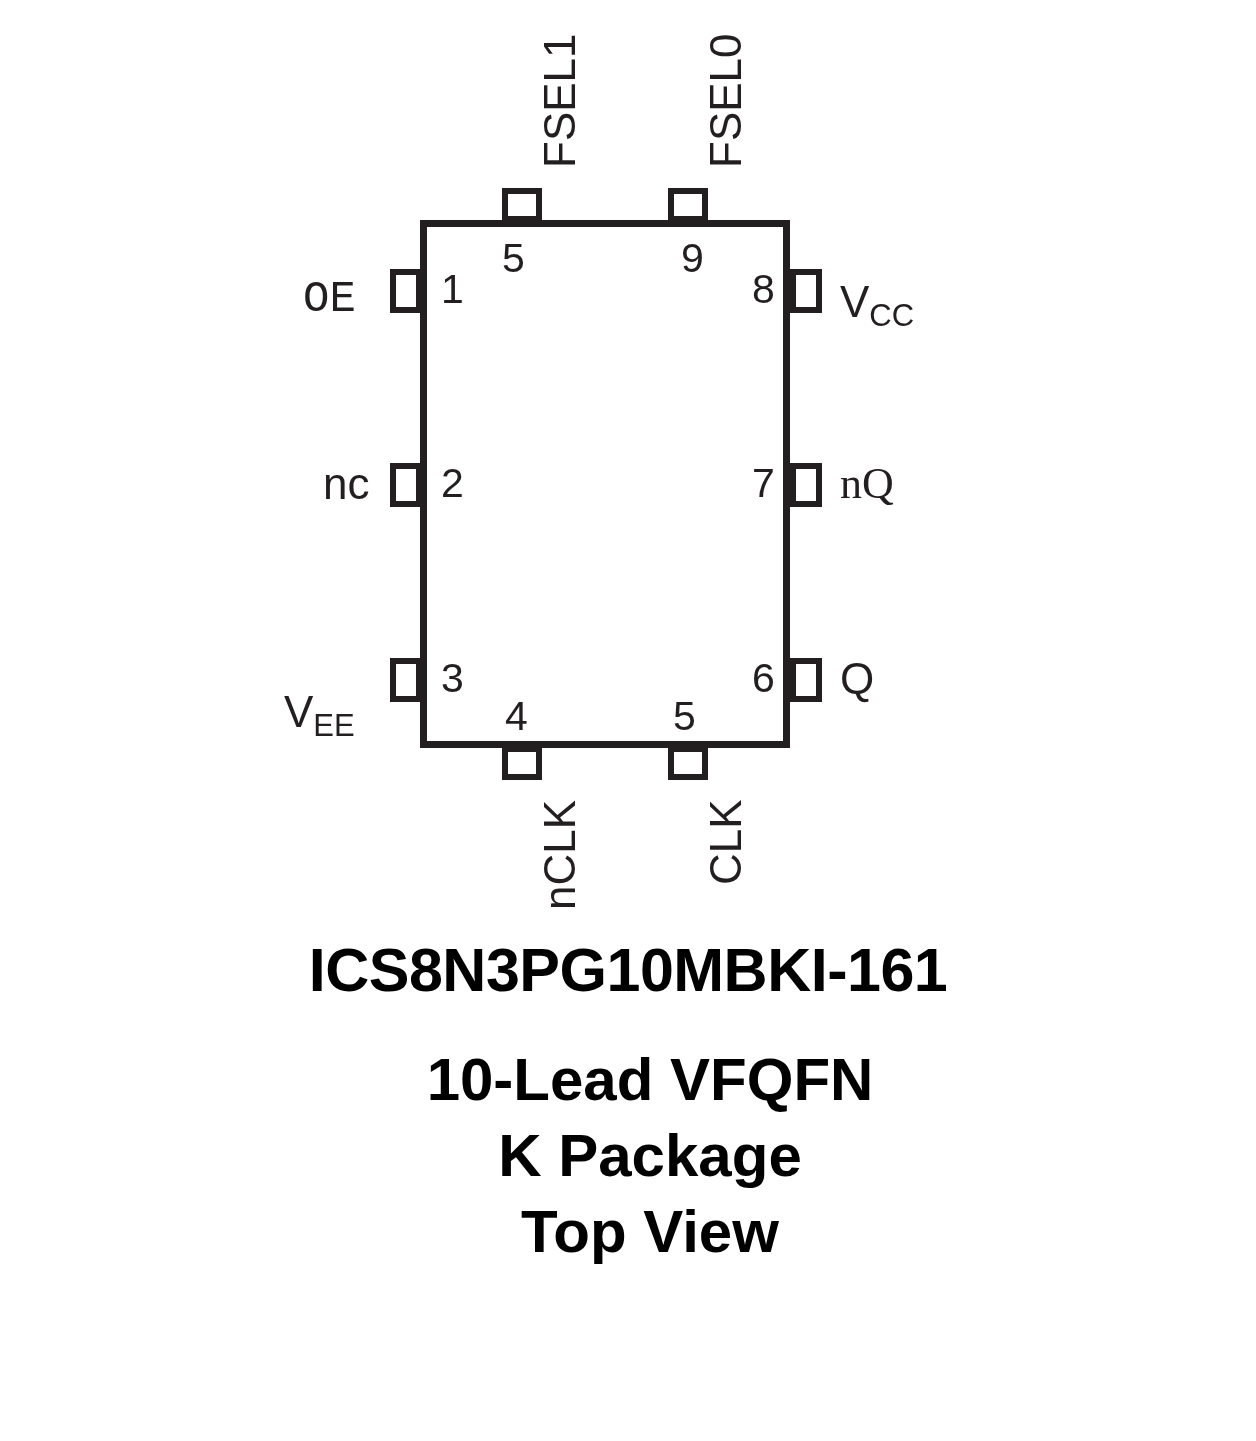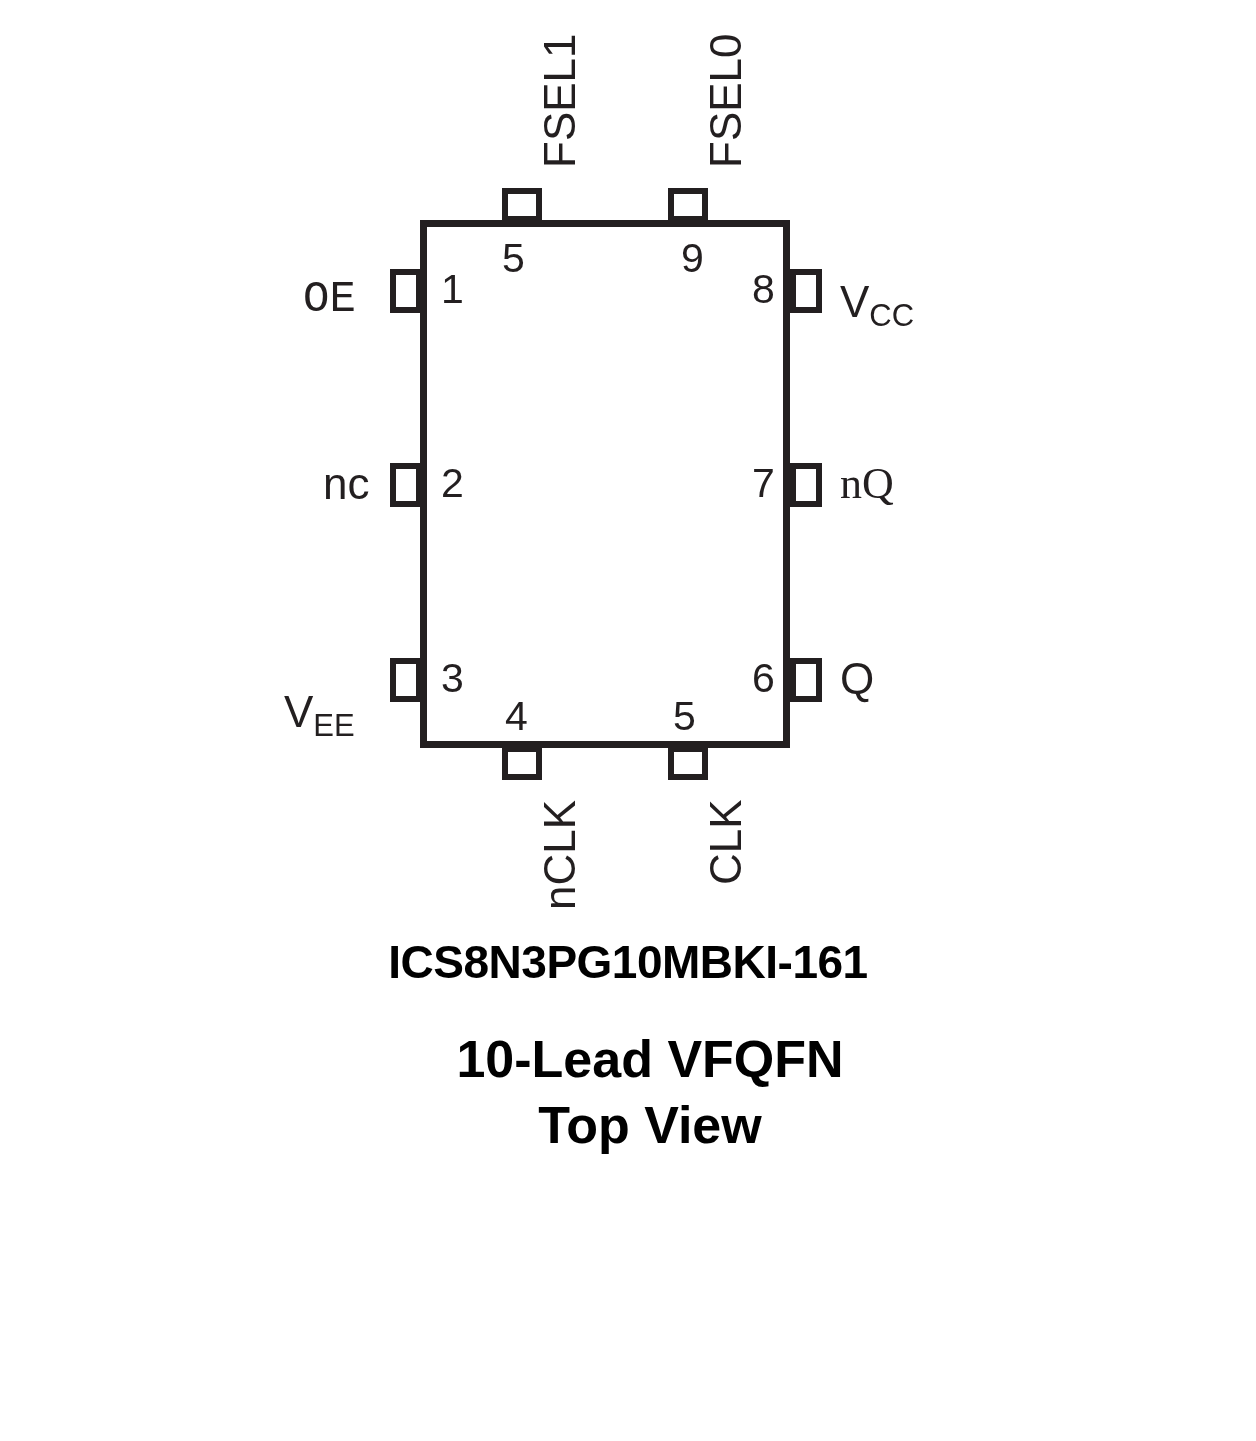--- a/index.html
+++ b/index.html
@@ -94,27 +94,27 @@
     top: 938px;
     width: 1256px;
     text-align: center;
   }
   .caption-line {
     font-weight: bold;
     color: #000000;
     white-space: nowrap;
   }
   #part-number {
-    font-size: 46px;
+    font-size: 61px;
     line-height: 1.05;
     letter-spacing: -0.5px;
     margin-bottom: 40px;
   }
   .caption-desc {
-    font-size: 52px;
+    font-size: 60px;
     line-height: 1.27;
     padding-left: 44px;
   }
 </style>
 </head>
 <body>
 
 <div id="page">
 
   <div id="package-diagram">
@@ -179,16 +179,17 @@
     <div class="pin-label" style="left:840px; top:657px;">
       <span>Q</span>
     </div>
     <div class="pin-number" style="left:752px; top:658px;">6</div>
 
   </div>
 
   <div id="caption">
     <div id="part-number" class="caption-line">ICS8N3PG10MBKI-161</div>
     <div class="caption-line caption-desc">10-Lead VFQFN</div>
+    <div class="caption-line caption-desc">K Package</div>
     <div class="caption-line caption-desc">Top View</div>
   </div>
 
 </div>
 
 </body></html>

